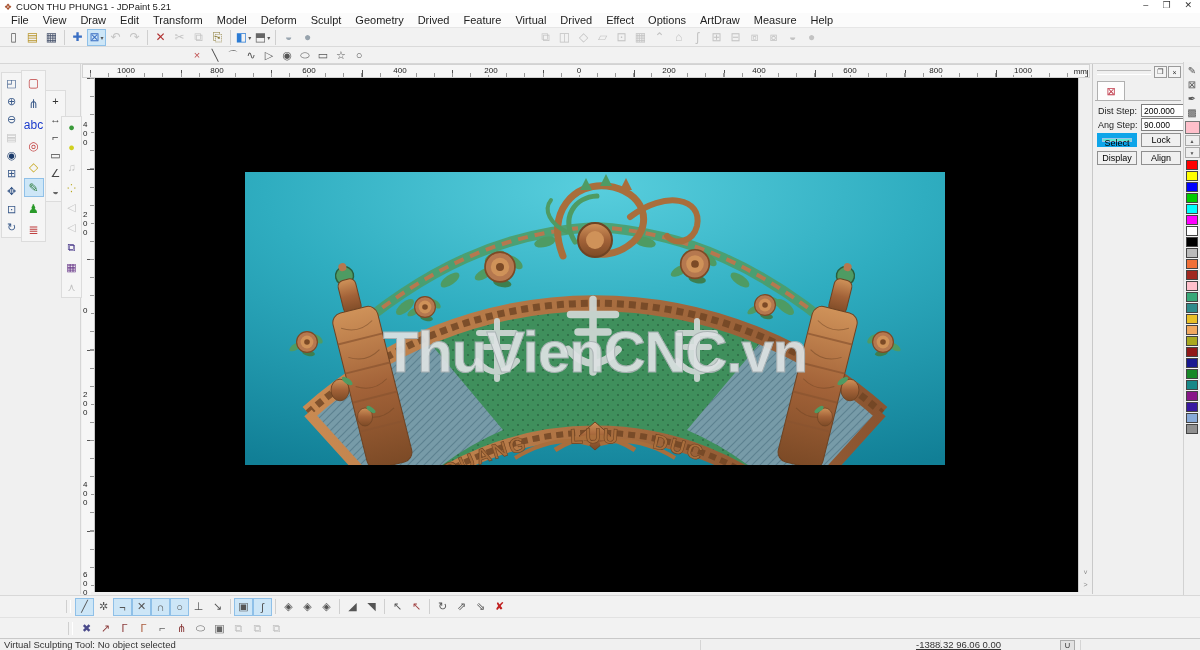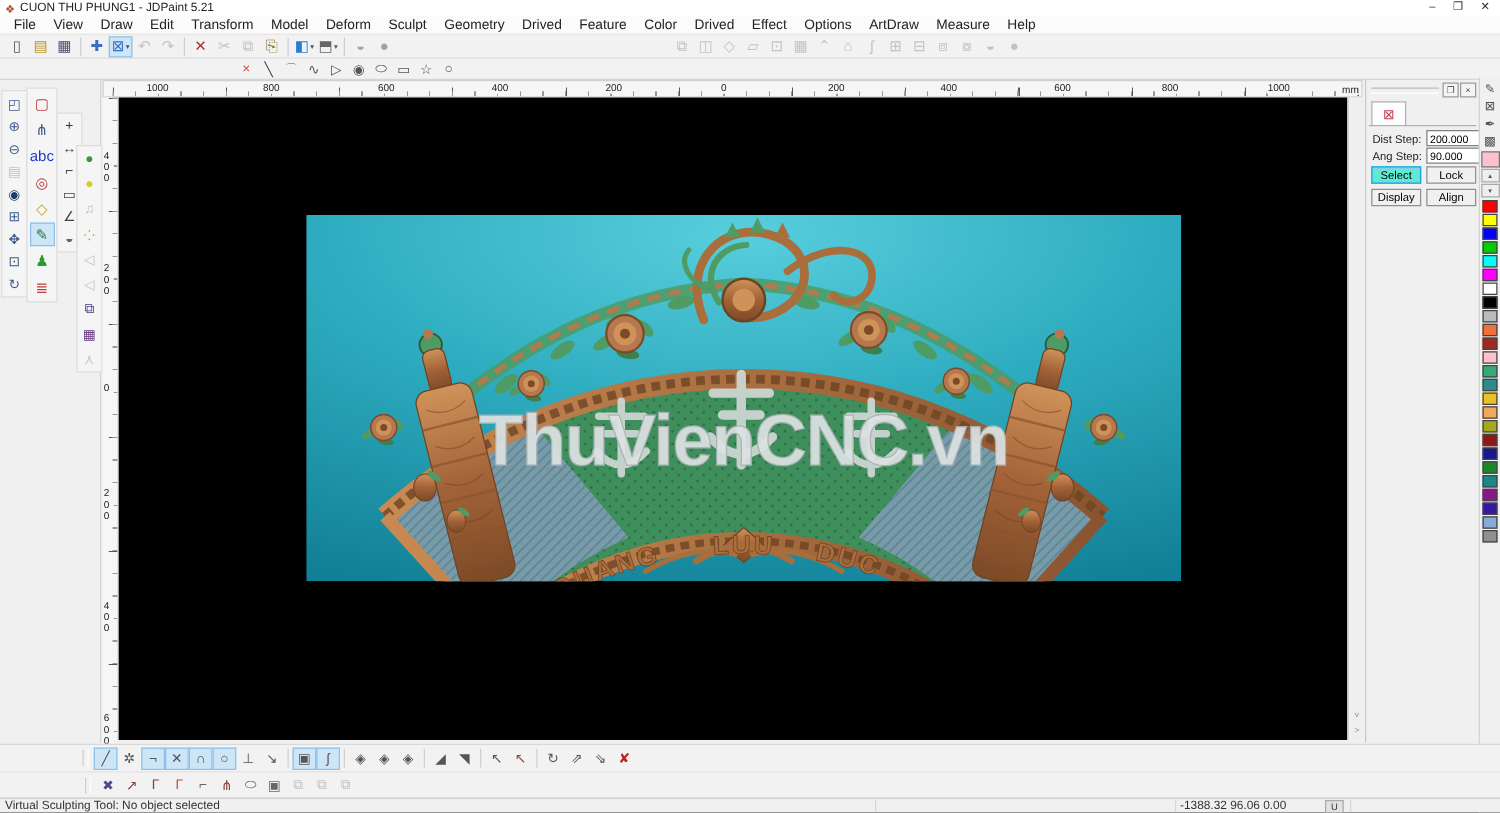--- a/index.html
+++ b/index.html
@@ -82,21 +82,21 @@
   .rp-tab{position:absolute;left:4px;top:17px;width:26px;height:19px;background:#fdfdfd;
           border:1px solid #b0b0b0;border-bottom:none;display:flex;align-items:center;justify-content:center;
           color:#c03a4a;font-size:11px;}
   .rp-tabline{position:absolute;left:2px;top:36px;width:86px;height:1px;background:#b0b0b0;}
   .rp-row{position:absolute;left:5px;display:flex;align-items:center;gap:3px;}
   .rp-row input{width:42px;height:11px;font-size:8.5px;border:1px solid #7f7f7f;background:#fff;
                 padding:0 2px;font-family:"Liberation Sans",sans-serif;}
   .rp-bgrid{position:absolute;left:4px;top:69px;width:84px;display:grid;grid-template-columns:1fr 1fr;gap:4px 4px;}
   .rp-bgrid button{height:14px;font-size:9px;background:#f0f0f0;border:1px solid #8f8f8f;
                    font-family:"Liberation Sans",sans-serif;padding:0;}
-  .rp-bgrid button.focus{border:1px solid #0ea5e9;box-shadow:0 0 0 1px #9cc4e8 inset;background:#5eead4;}
+  .rp-bgrid button.focus{border:5px solid #0ea5e9;box-shadow:0 0 0 1px #9cc4e8 inset;background:#5eead4;}
 
   
   .colorbar{position:absolute;left:1183px;top:62px;width:17px;height:588px;background:#f0f0f0;
             border-left:1px solid #d2d2d2;box-sizing:border-box;}
   .cb-tools{display:flex;flex-direction:column;align-items:center;gap:1px;padding-top:2px;}
   .cb-tool{width:14px;height:13px;display:flex;align-items:center;justify-content:center;font-size:10px;color:#444;}
   .cb-cur{width:13px;height:11px;border:1px solid #777;margin:2px auto 1px;}
   .cb-spin{width:13px;height:9px;border:1px solid #aaa;background:#eee;font-size:5px;color:#555;
            display:flex;align-items:center;justify-content:center;margin:1px auto;}
   .swatches{display:flex;flex-direction:column;align-items:center;margin-top:2px;}
@@ -106,21 +106,21 @@
   .b1{position:absolute;left:0;top:595px;width:100%;height:22px;background:#f2f2f2;
       border-top:1px solid #d8d8d8;display:flex;align-items:center;padding-left:62px;box-sizing:border-box;}
   .b2{position:absolute;left:0;top:617px;width:100%;height:21px;background:#f2f2f2;
       border-top:1px solid #e2e2e2;display:flex;align-items:center;padding-left:64px;box-sizing:border-box;}
   .b1 .tbtn,.b2 .tbtn{width:19px;height:18px;font-size:11px;color:#555;}
 
   
   .statusbar{position:absolute;left:0;top:638px;width:100%;height:12px;background:#f0f0f0;
              border-top:1px solid #c9c9c9;font-size:9.5px;color:#333;box-sizing:border-box;}
   .st-msg{position:absolute;left:4px;top:0;}
-  .st-coords{position:absolute;left:944px;top:0;}
+  .st-coords{position:absolute;left:916px;top:0;text-decoration:underline;}
   .st-unit{position:absolute;left:1060px;top:1px;width:13px;height:9px;background:#e2e2e2;
            border:1px solid #aaa;font-size:7.5px;display:flex;align-items:center;justify-content:center;}
   .st-sep{position:absolute;top:1px;width:1px;height:10px;background:#d5d5d5;}
 
   
   .fwm{position:absolute;left:452px;top:602px;font-size:23px;font-weight:bold;color:#a2a8ae;
        text-shadow:1px 1px 1px #ffffff;z-index:70;letter-spacing:0.5px;}
 
   
   .logo{position:absolute;right:2px;top:9px;width:128px;z-index:50;text-align:center;}
@@ -154,21 +154,21 @@
       <span class="mi">View</span>
       <span class="mi">Draw</span>
       <span class="mi">Edit</span>
       <span class="mi">Transform</span>
       <span class="mi">Model</span>
       <span class="mi">Deform</span>
       <span class="mi">Sculpt</span>
       <span class="mi">Geometry</span>
       <span class="mi">Drived</span>
       <span class="mi">Feature</span>
-      <span class="mi">Color</span>
+      <span class="mi">Virtual</span>
       <span class="mi">Drived</span>
       <span class="mi">Effect</span>
       <span class="mi">Options</span>
       <span class="mi">ArtDraw</span>
       <span class="mi">Measure</span>
       <span class="mi">Help</span>
     </div>
 
   <div class="tb1">
     <div class="tgroup" style="left:4px;">

